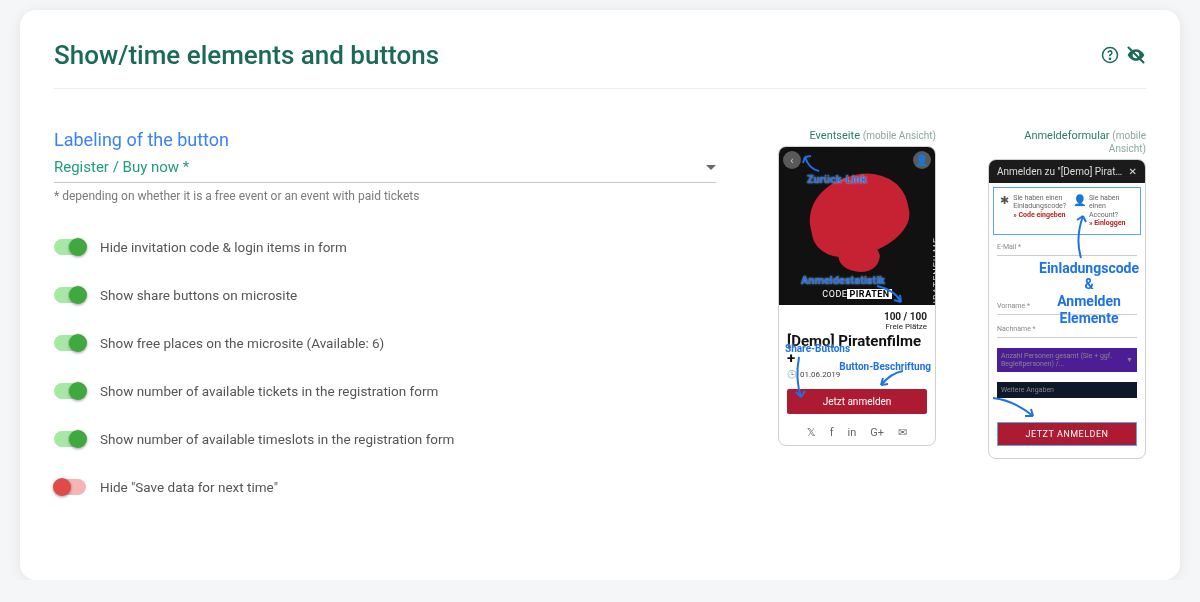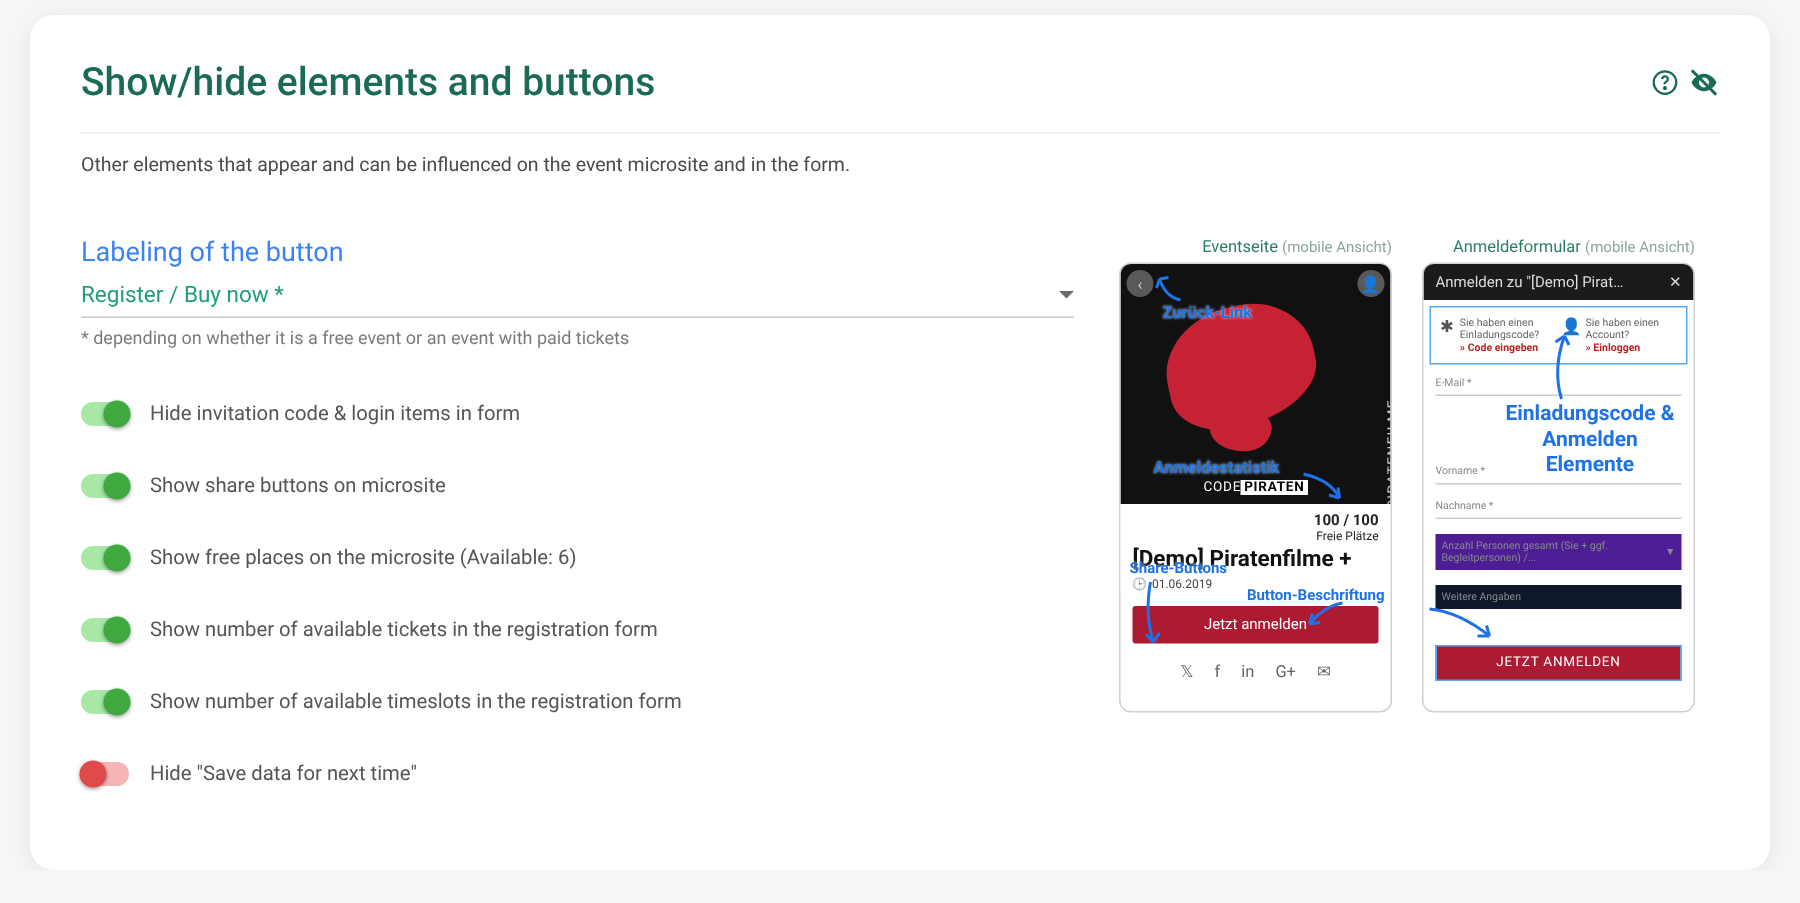--- a/index.html
+++ b/index.html
@@ -50,21 +50,21 @@
   .toggle-row { display:flex; align-items:center; gap:14px; font-size:13.5px; color:#555;}
   .sw { width:32px; height:16px; border-radius:16px; position:relative; flex-shrink:0;}
   .sw::after{
     content:""; position:absolute; width:18px; height:18px; border-radius:50%;
     background:#fff; top:-1px; box-shadow:0 1px 3px rgba(0,0,0,0.4);
   }
   .sw.on{ background:#a7e8a7; } .sw.on::after{ left:15px; background:#3fa83f;}
   .sw.off{ background:#f5b5b5;} .sw.off::after{ left:-1px; background:#e04a4a;}
 
   
-  .prev { width:182px; }
+  .prev { width:182px;margin-left:32px; }
   .prev-label { font-size:11px; color:#2a7f5f; text-align:right; margin-bottom:4px;}
   .prev-label .sub { color:#8aa89a; font-size:10px;}
   .phone {
     border:1px solid #d0d0d0; border-radius:8px; overflow:hidden;
     height:300px; display:flex; flex-direction:column; background:#fff;
     position:relative;
   }
   
   .p1-top { height:160px; background:#111; color:#fff; position:relative;}
   .p1-topbar{position:absolute;top:4px;left:4px;right:4px;display:flex;justify-content:space-between;color:#ccc;}
@@ -98,40 +98,39 @@
   .p2-form .btn{background:#ad1b33;color:#fff;text-align:center;padding:6px 4px;font-size:9px;border:1px solid #56a8e8; letter-spacing:0.5px;}
   
   .arrow{position:absolute;pointer-events:none;}
   .arrow svg{overflow:visible;}
 </style>
 </head>
 <body>
 
 <div class="card">
   <div class="card-header">
-    <div class="card-title">Show/hide elements and buttons</div>
+    <div class="card-title">Show/time elements and buttons</div>
     <div class="card-actions">
       <span class="ic">
         <svg width="18" height="18" viewBox="0 0 24 24" fill="none" stroke="#1a6a57" stroke-width="2">
             <circle cx="12" cy="12" r="10"></circle>
             <path d="M9.5 9a2.5 2.5 0 1 1 3.5 2.3c-.9.5-1.5 1-1.5 2.2"></path>
             <circle cx="12" cy="17" r="0.8" fill="#1a6a57"></circle>
           </svg>
       </span>
       <span class="ic">
         <svg width="20" height="20" viewBox="0 0 24 24" fill="#1a6a57">
             <path d="M12 5c-5 0-9 4.5-10 7 1 2.5 5 7 10 7s9-4.5 10-7c-1-2.5-5-7-10-7zm0 11a4 4 0 1 1 0-8 4 4 0 0 1 0 8z"></path>
             <path d="M3 3l18 18" stroke="#1a6a57" stroke-width="2.5" stroke-linecap="round"></path>
           </svg>
       </span>
     </div>
   </div>
 
   <hr class="hr">
-  <div class="desc">Other elements that appear and can be influenced on the event microsite and in the form.</div>
 
   <div class="body">
     <div class="left">
       <label class="field-label">Labeling of the button</label>
       <div class="select-wrap">
         <span class="select-value">Register / Buy now *</span>
         <span class="select-caret"></span>
       </div>
       <div class="helper">* depending on whether it is a free event or an event with paid tickets</div>
 

